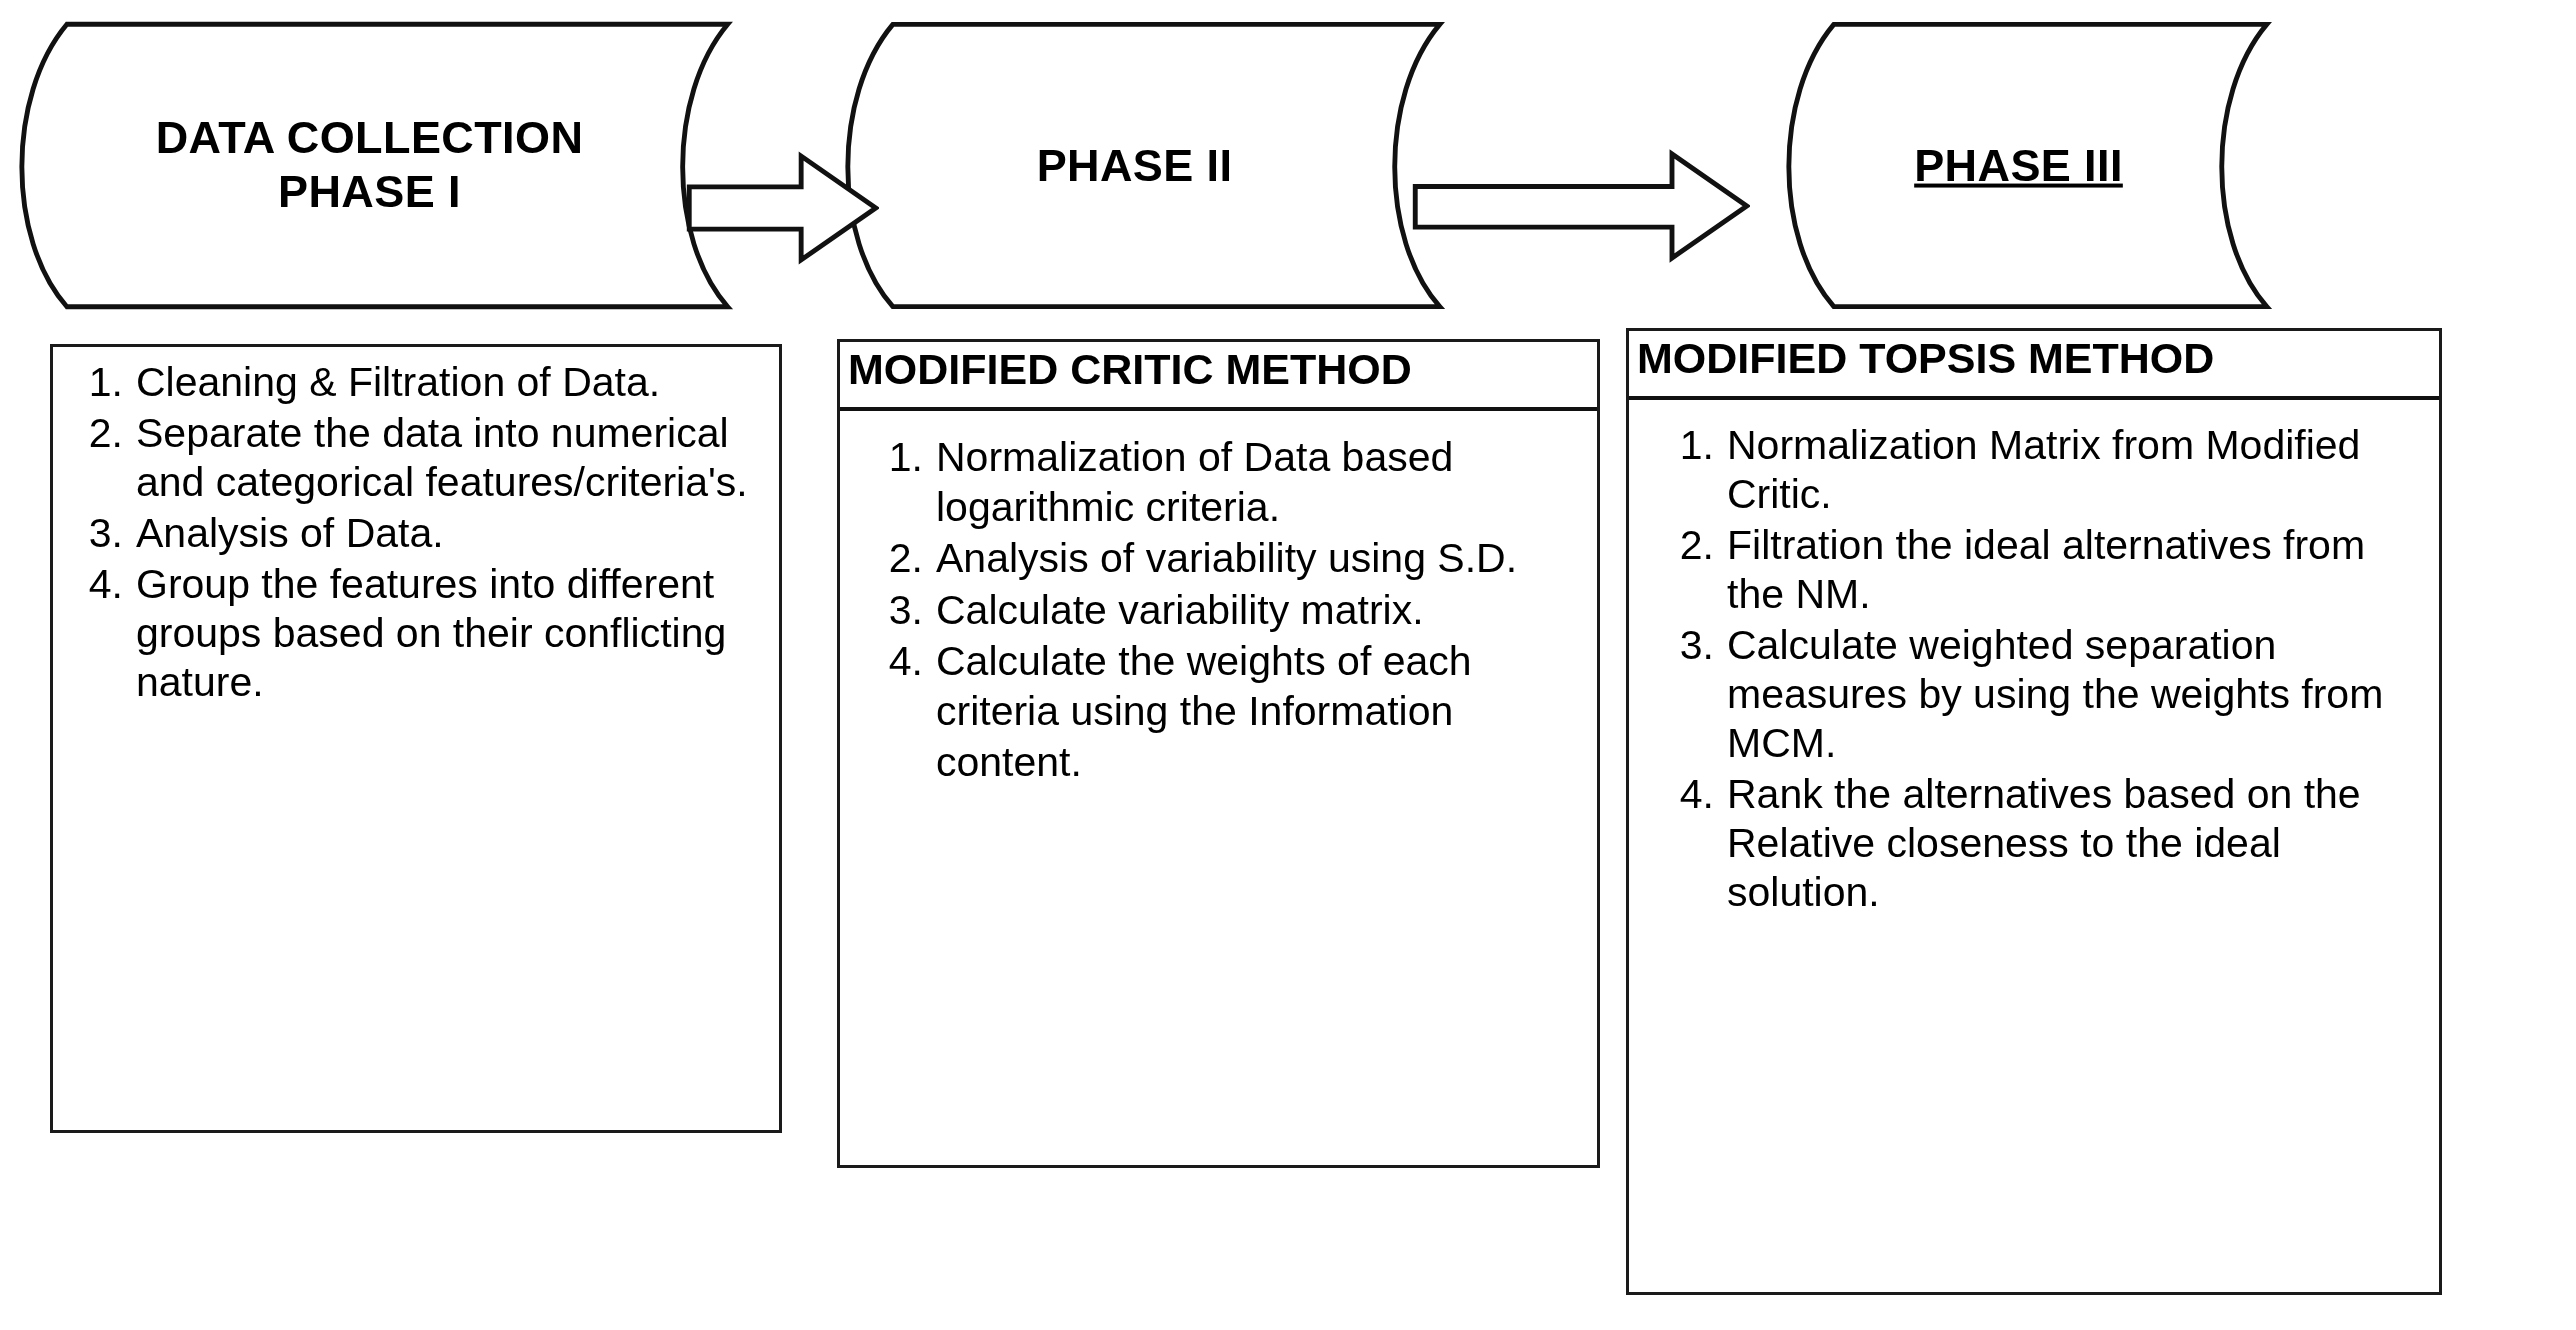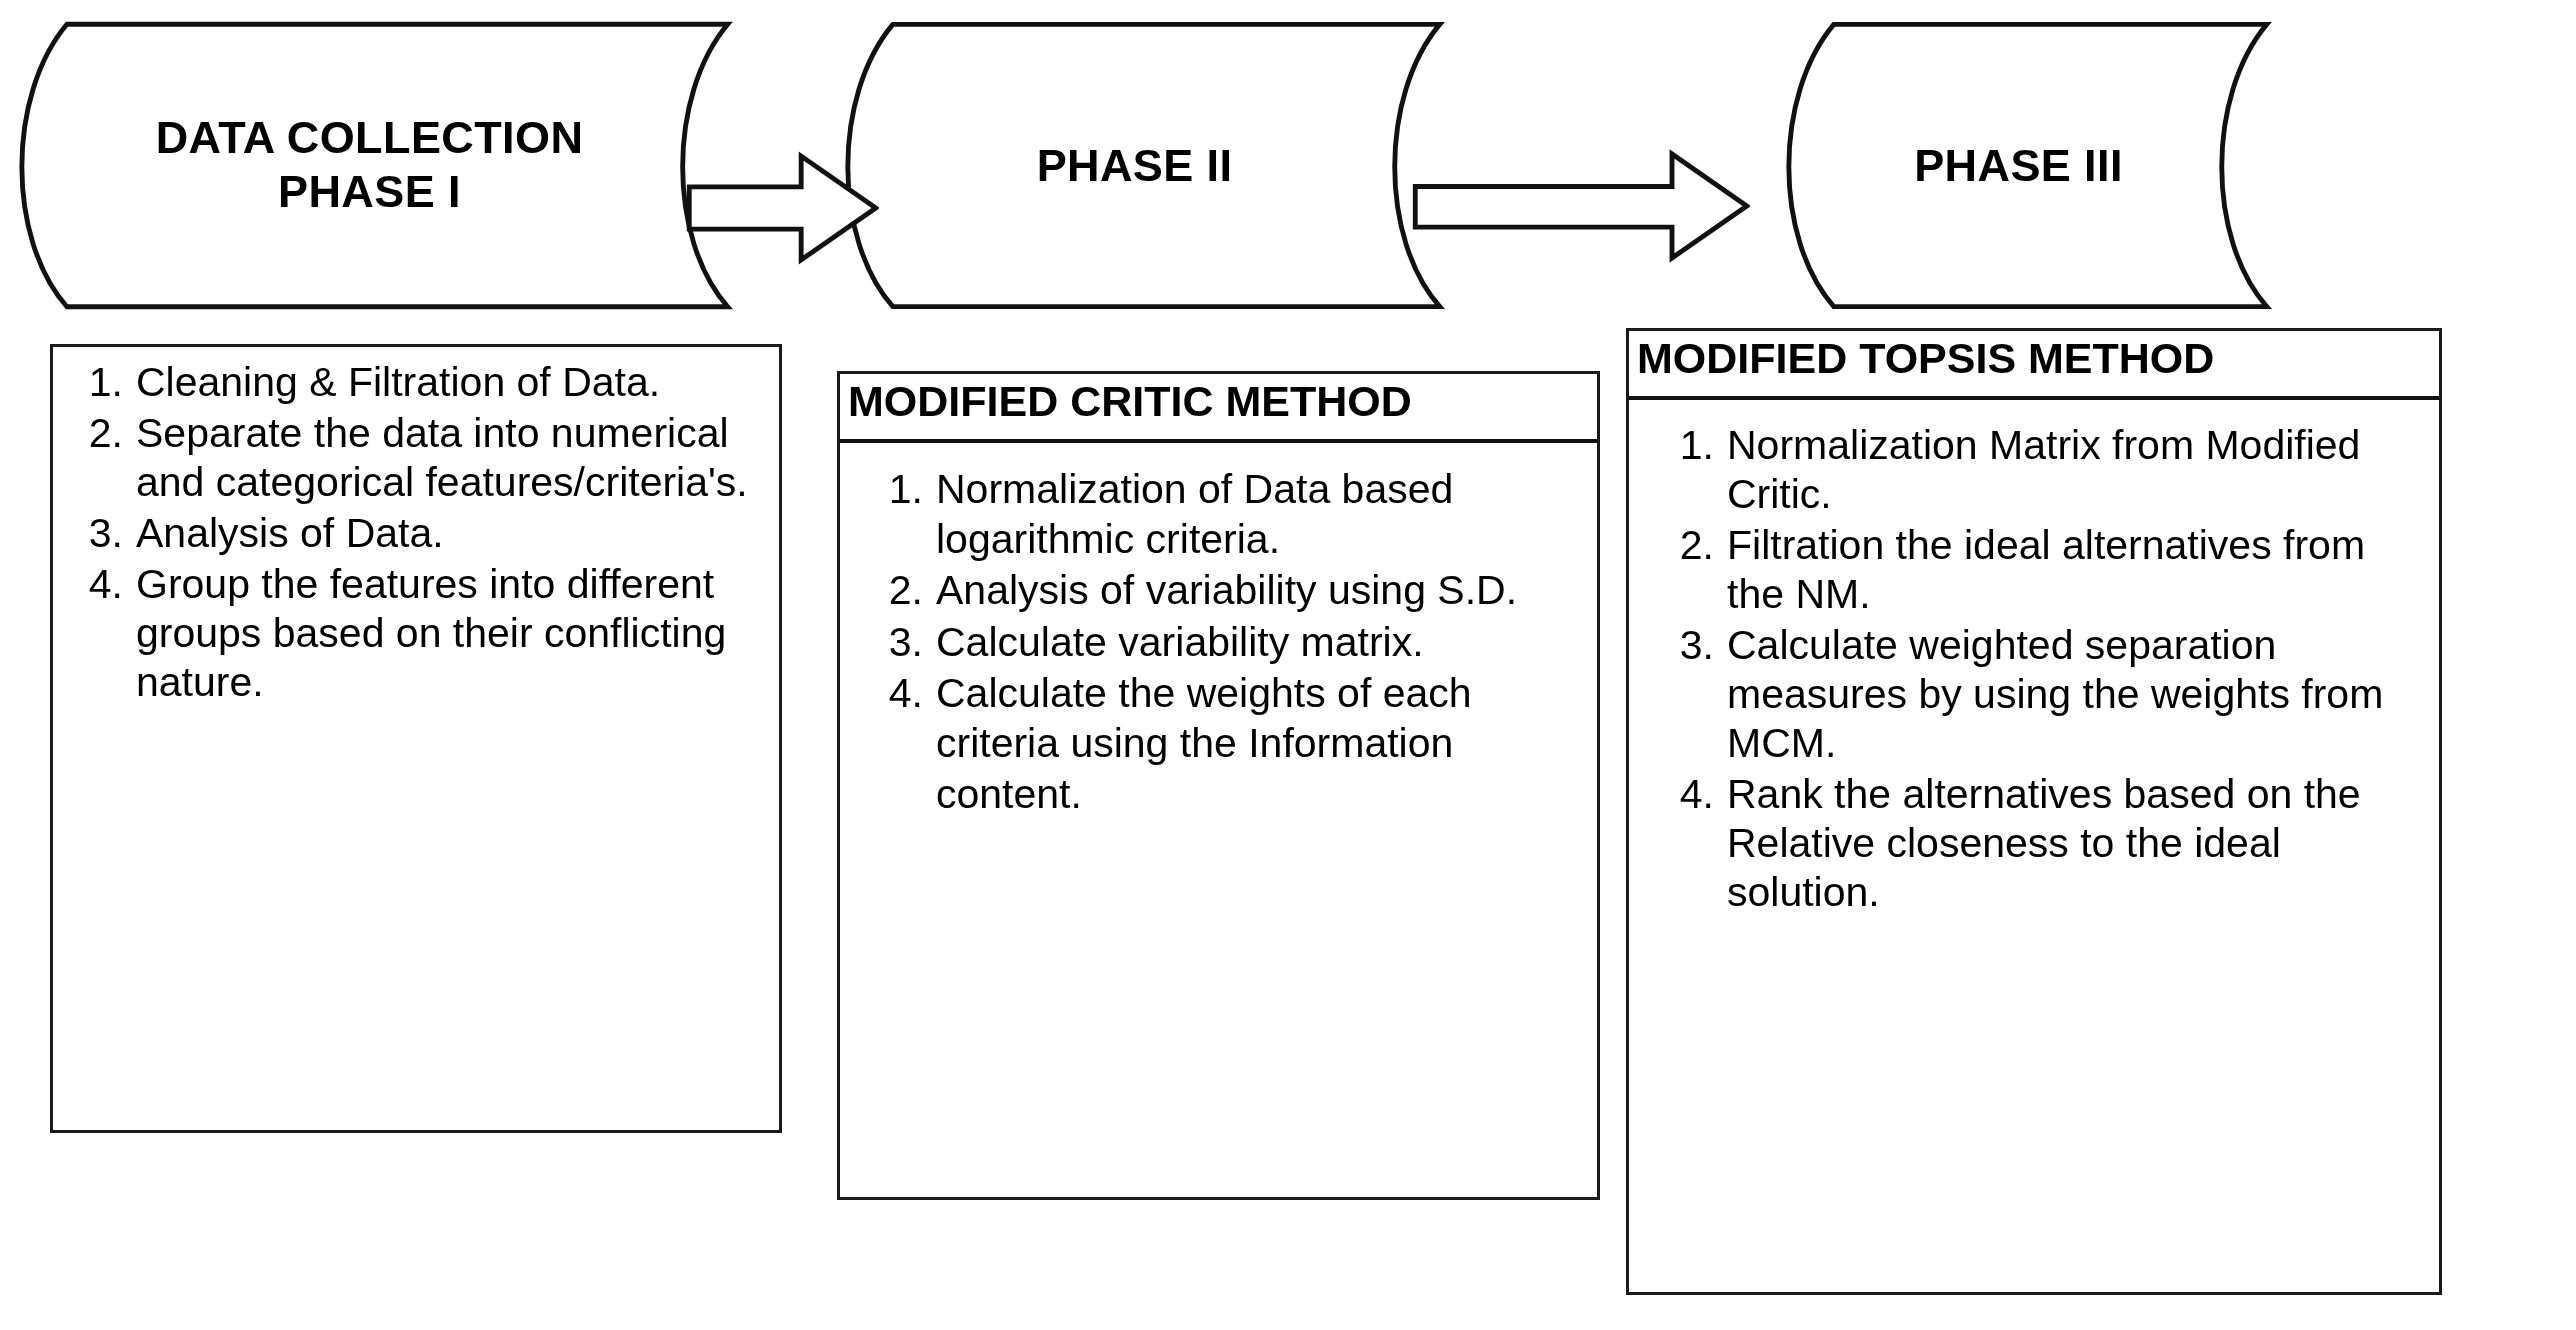--- a/index.html
+++ b/index.html
@@ -76,21 +76,21 @@
       <path d="M 22 4 L 836 4 C 762 92 762 268 836 352 L 22 352 C -52 268 -52 92 22 4 Z" fill="#ffffff" stroke="#111111" stroke-width="6" stroke-linejoin="miter"></path>
     </svg>
     <div class="phase-label" style="left:32px;right:73px;">DATA COLLECTION
 PHASE I</div>
   </div>
 
   <div class="phase" id="shape-phase-3" style="left:1816px;top:21px;width:454px;height:289px;">
     <svg width="454" height="289" viewBox="0 0 560 356" aria-hidden="true">
       <path d="M 22 4 L 556 4 C 482 92 482 268 556 352 L 22 352 C -52 268 -52 92 22 4 Z" fill="#ffffff" stroke="#111111" stroke-width="6" stroke-linejoin="miter"></path>
     </svg>
-    <div class="phase-label" style="left:16px;right:65px;">PHASE III</div>
+    <div class="phase-label" style="left:16px;right:65px;text-decoration:underline;">PHASE III</div>
   </div>
 
   <div class="arrow" id="arrow-1" style="left:686px;top:151px;width:193px;height:114px;">
     <svg width="193" height="114" viewBox="0 0 238 140" aria-hidden="true">
       <path d="M 4 44 L 142 44 L 142 6 L 234 70 L 142 134 L 142 96 L 4 96 Z" fill="#ffffff" stroke="#111111" stroke-width="6" stroke-linejoin="miter"></path>
     </svg>
   </div>
 
   <div class="arrow" id="arrow-2" style="left:1412px;top:149px;width:338px;height:114px;">
     <svg width="338" height="114" viewBox="0 0 416 140" aria-hidden="true">
@@ -114,21 +114,21 @@
           <span class="txt">Analysis of Data.</span>
         </li>
         <li>
           <span class="num">4.</span>
           <span class="txt">Group the features into different groups based on their conflicting nature.</span>
         </li>
       </ol>
     </div>
   </div>
 
-  <div class="panel" id="panel-critic" style="left:837px;top:339px;width:763px;height:829px;margin-top:32px;">
+  <div class="panel" id="panel-critic" style="left:837px;top:339px;width:763px;height:829px;">
     <div class="panel-head">MODIFIED CRITIC METHOD</div>
     <div class="panel-body">
       <ol class="steps">
         <li>
           <span class="num">1.</span>
           <span class="txt">Normalization of Data based logarithmic criteria.</span>
         </li>
         <li>
           <span class="num">2.</span>
           <span class="txt">Analysis of variability using S.D.</span>

